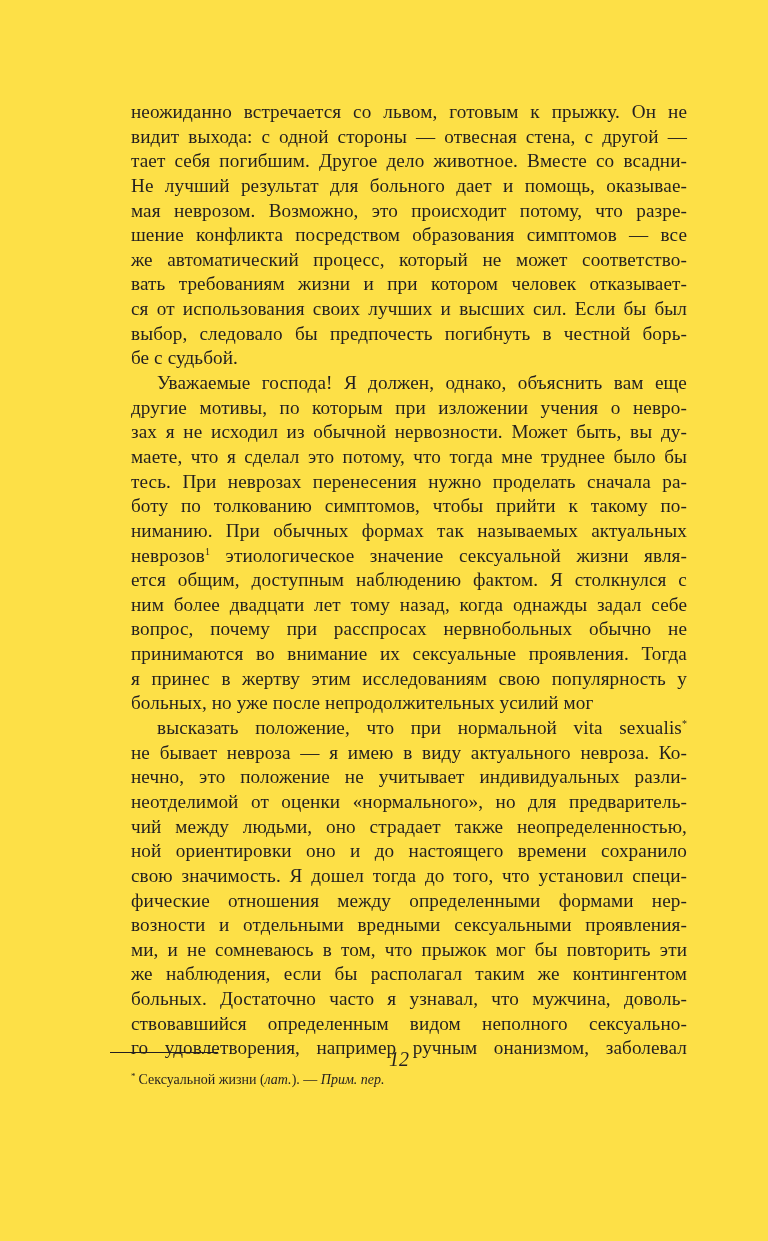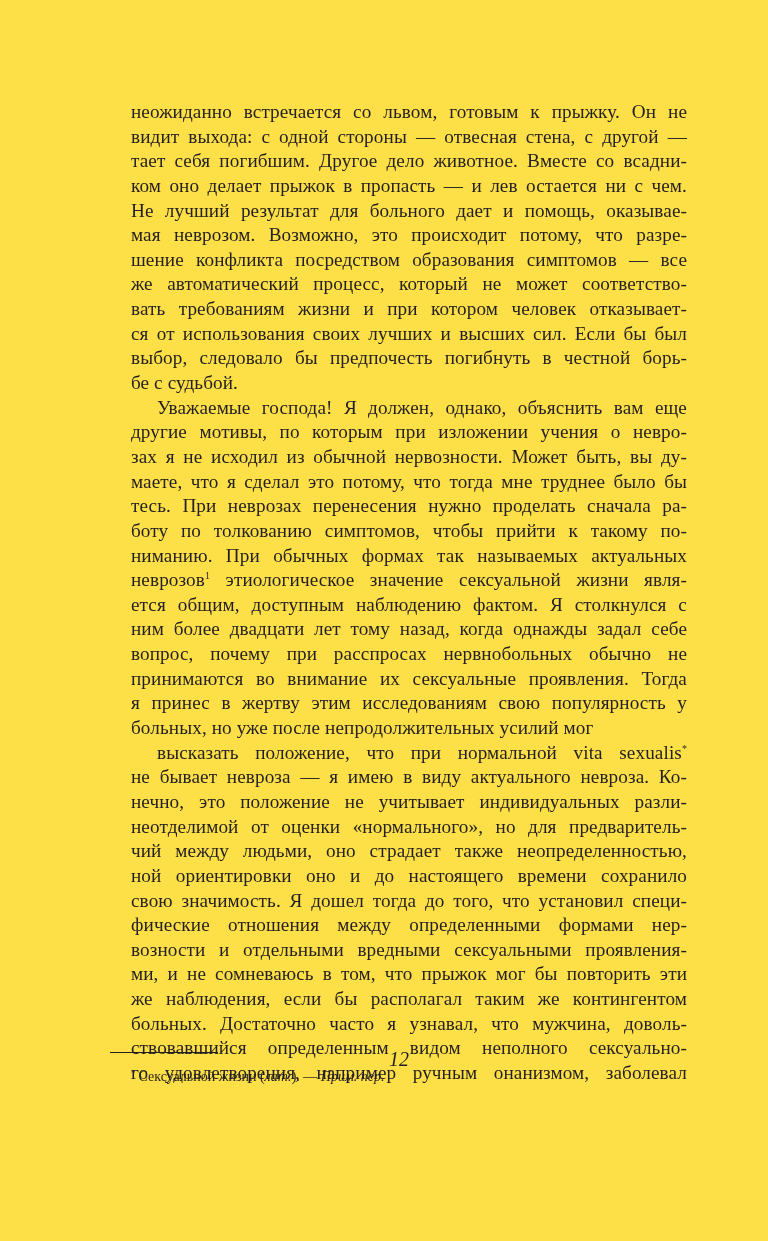--- a/index.html
+++ b/index.html
@@ -20,38 +20,37 @@
   }
   .line.last { text-align-last: left; }
   .line.indent { padding-left: 26px; }
   sup.fn { font-size: 10px; vertical-align: 7px; line-height: 0; }
   .rule {
     position: absolute; left: 110px; top: 1052px; width: 108px; height: 1px;
     background: #231f20;
   }
   .footnote {
     position: absolute; left: 131px; top: 1064px; font-size: 14px;
-    line-height: 18px; color: #231f20; white-space: nowrap;
+    line-height: 24px; color: #231f20; white-space: nowrap;
   }
   .footnote .mark { font-size: 9px; vertical-align: 5px; margin-right: 3px; }
   .footnote i { font-style: italic; }
   .page-number {
     position: absolute; left: 0; width: 768px; top: 1048px; text-align: center;
     font-size: 20px; font-style: italic; color: #231f20; padding-left: 30px; box-sizing: border-box;
   }
 </style>
 </head>
 <body>
 
 <div class="page">
   <div class="text-block">
     <span class="line">неожиданно встречается со львом, готовым к прыжку. Он не</span>
     <span class="line">видит выхода: с одной стороны — отвесная стена, с другой —</span>
     <span class="line">тает себя погибшим. Другое дело животное. Вместе со всадни-</span>
-    <span class="line">ком оно делает прыжок в пропасть — и лев остается ни с чем.</span>
     <span class="line">Не лучший результат для больного дает и помощь, оказывае-</span>
     <span class="line">мая неврозом. Возможно, это происходит потому, что разре-</span>
     <span class="line">шение конфликта посредством образования симптомов — все</span>
     <span class="line">же автоматический процесс, который не может соответство-</span>
     <span class="line">вать требованиям жизни и при котором человек отказывает-</span>
     <span class="line">ся от использования своих лучших и высших сил. Если бы был</span>
     <span class="line">выбор, следовало бы предпочесть погибнуть в честной борь-</span>
     <span class="line last">бе с судьбой.</span>
     <span class="line indent">Уважаемые господа! Я должен, однако, объяснить вам еще</span>
     <span class="line">другие мотивы, по которым при изложении учения о невро-</span>

